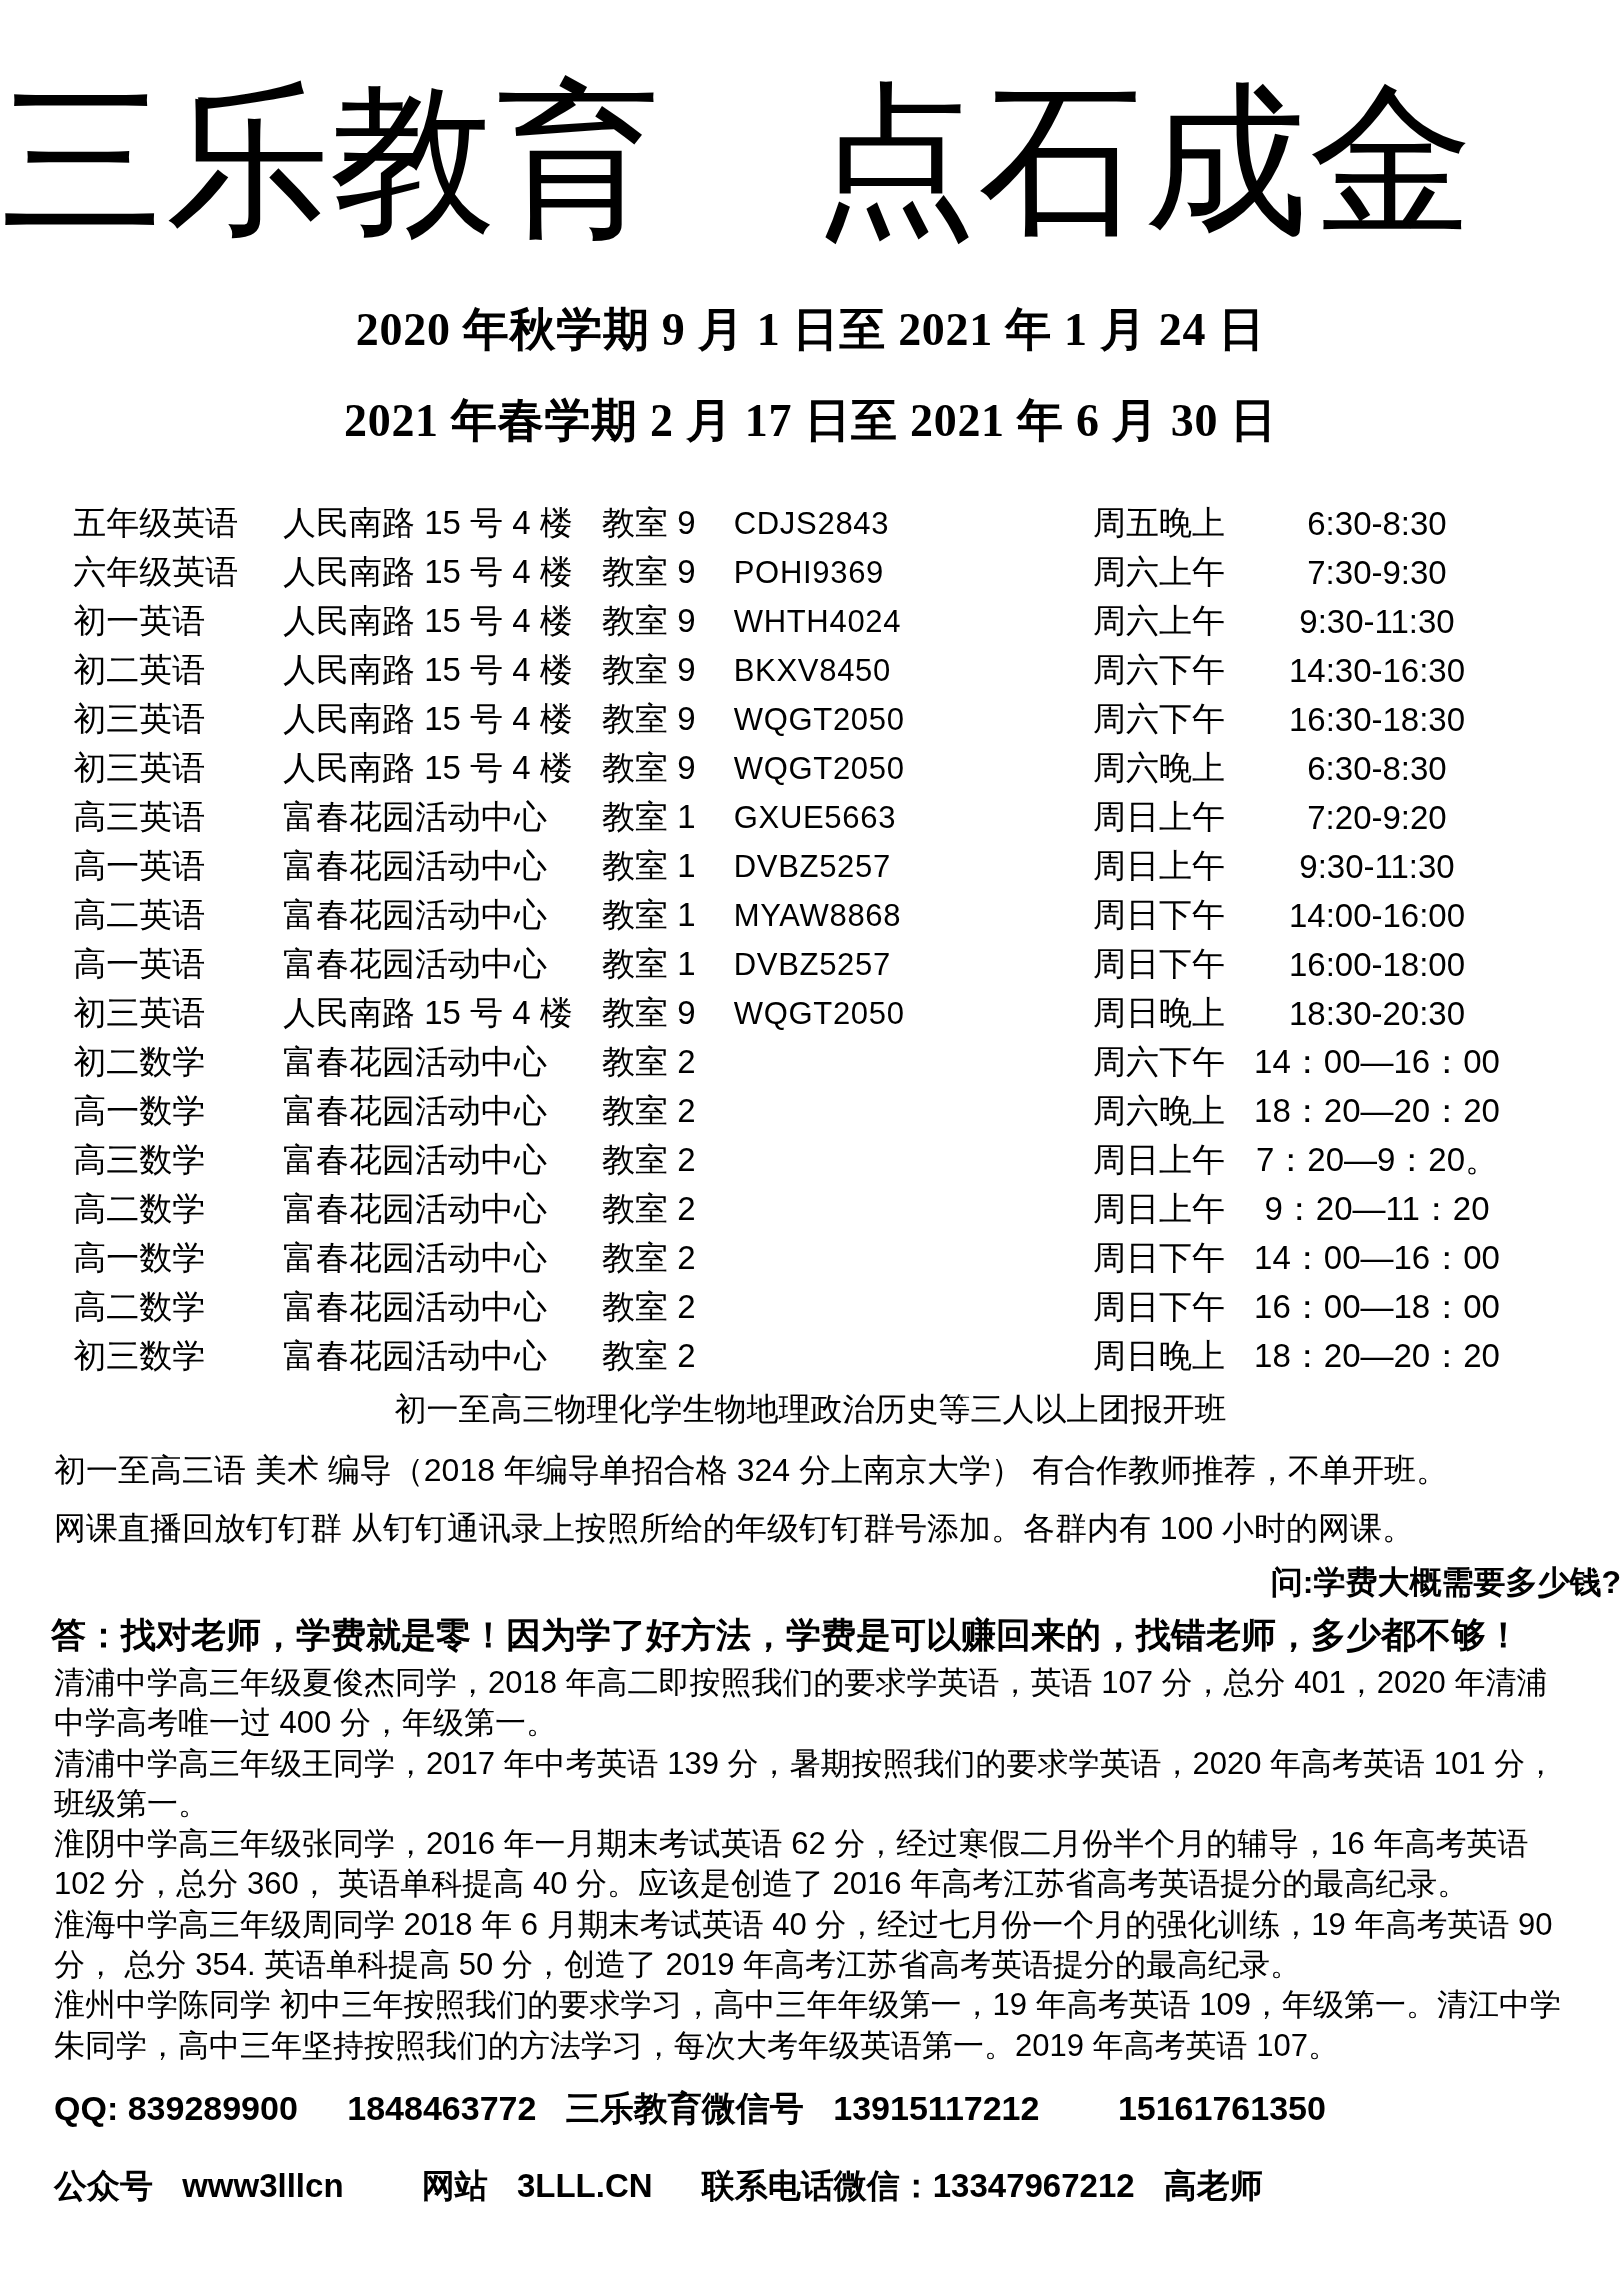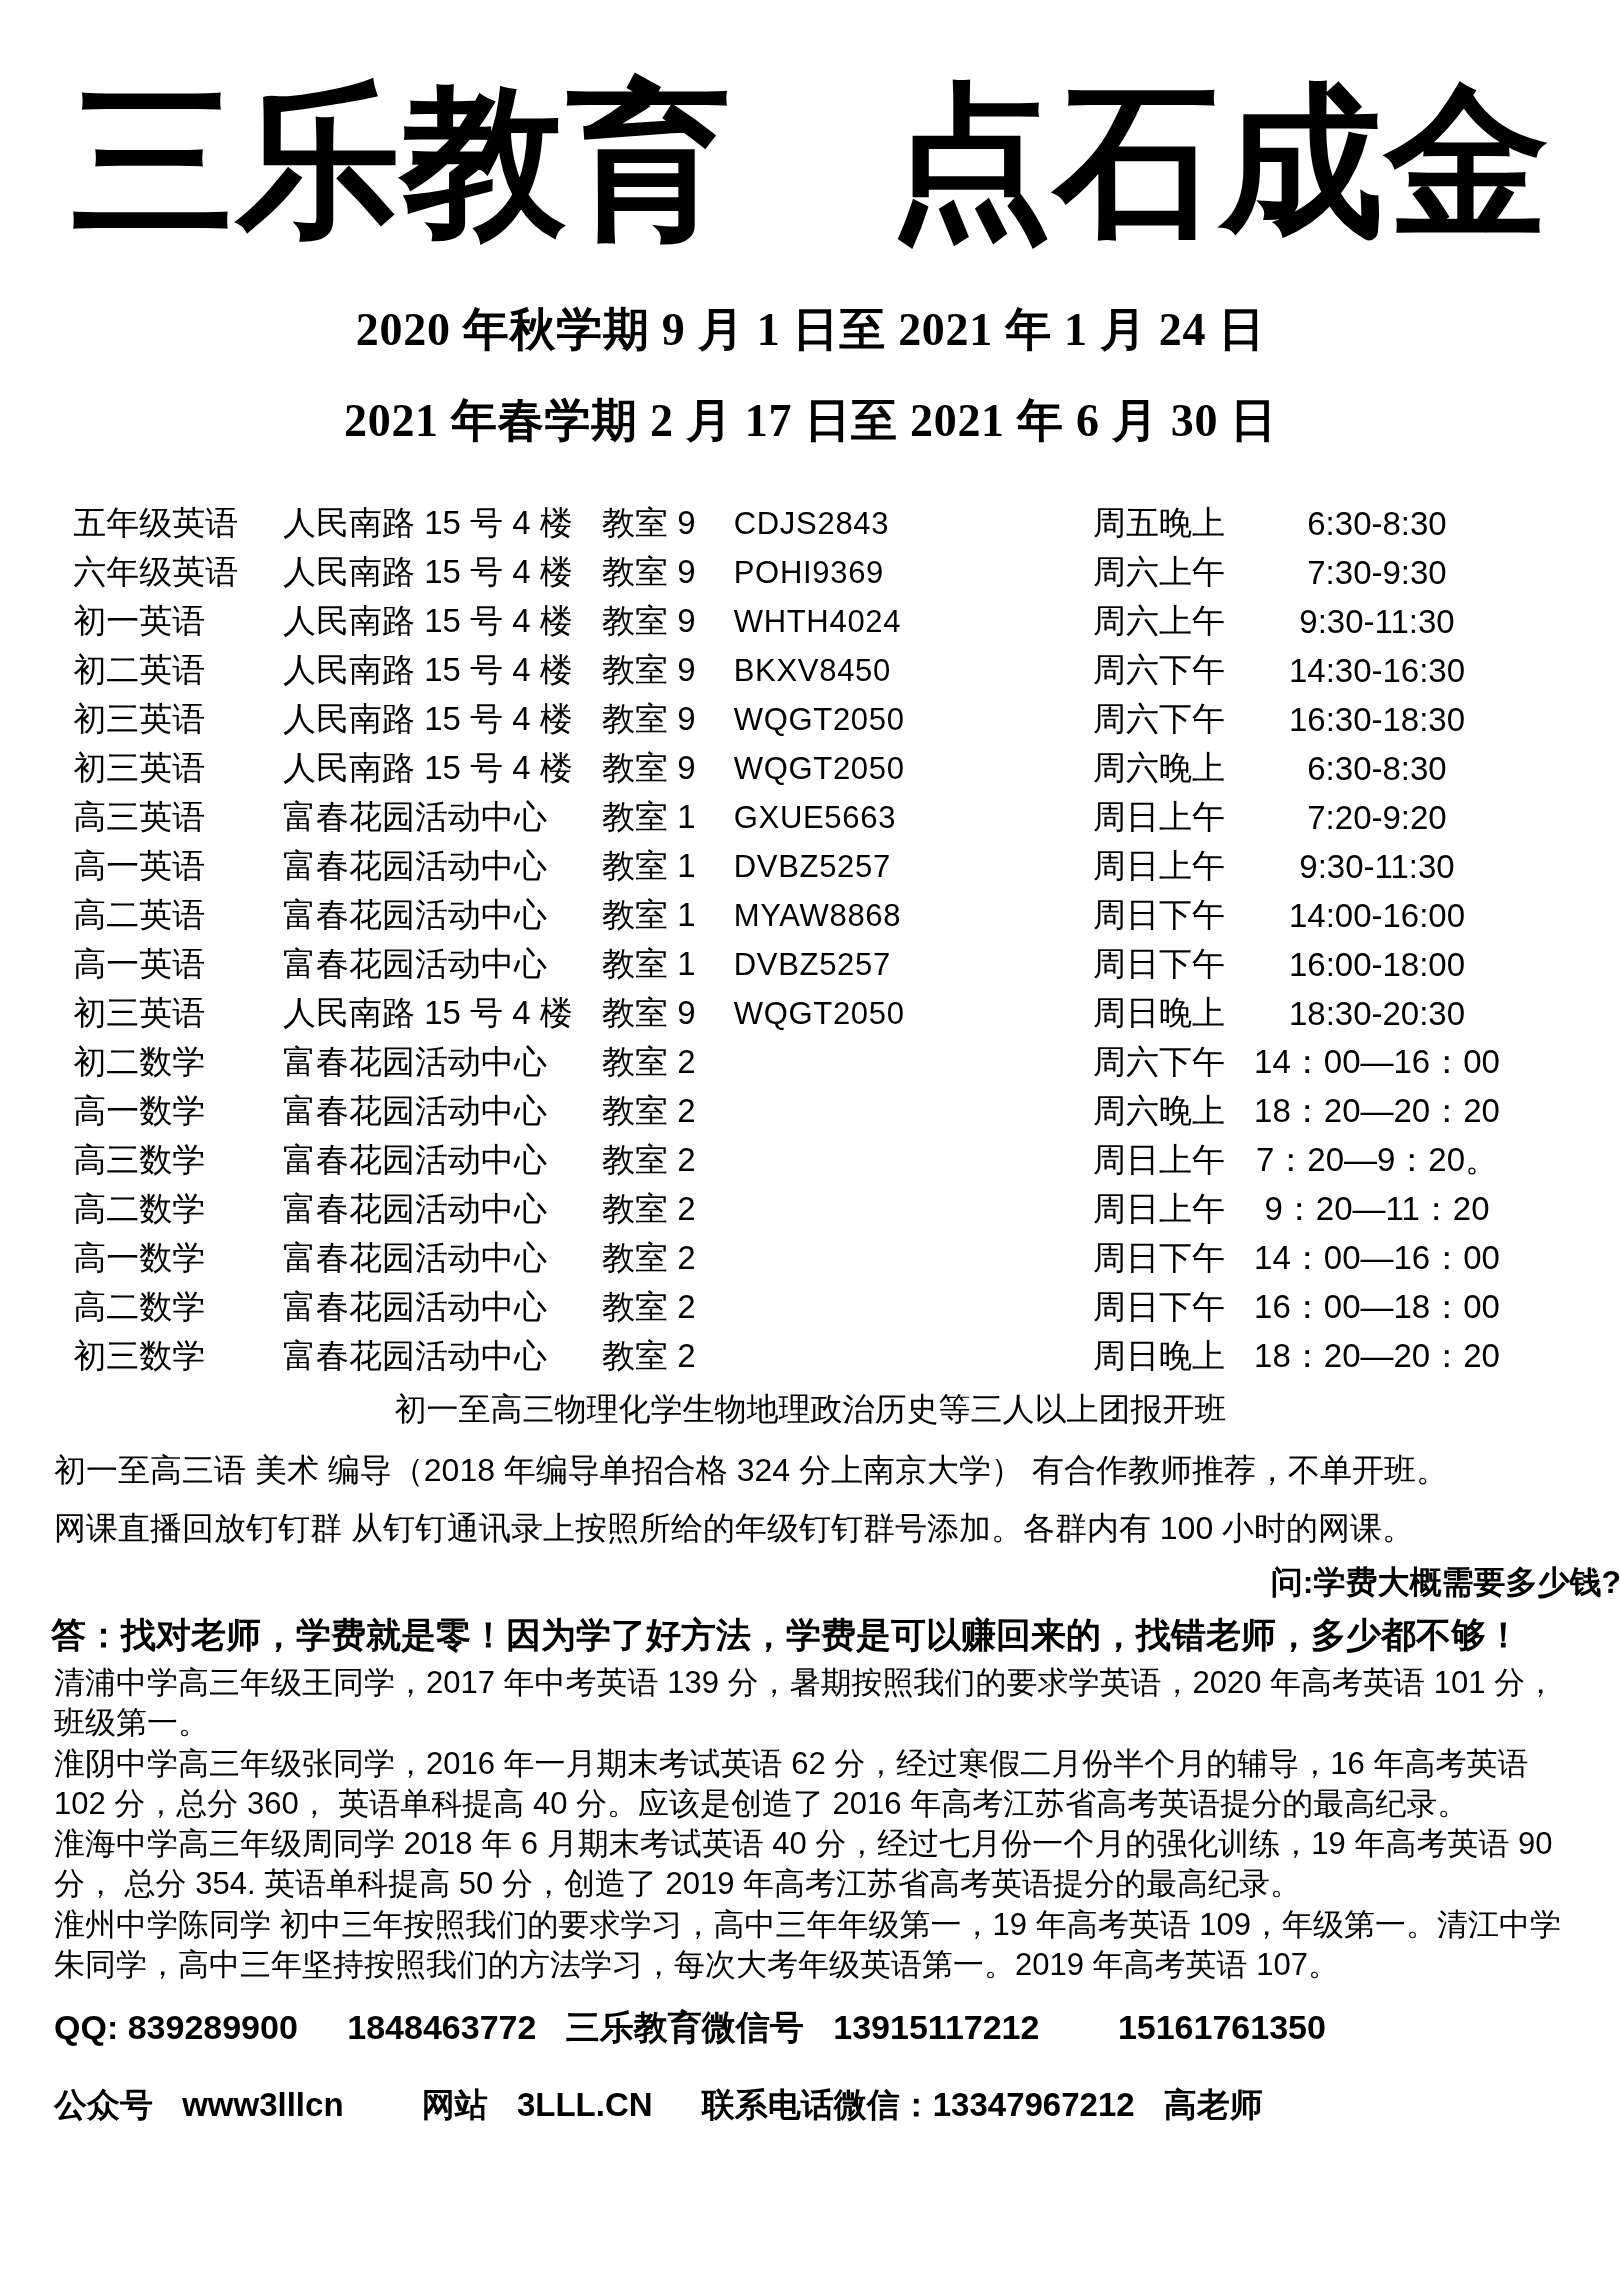--- a/index.html
+++ b/index.html
@@ -6,23 +6,22 @@
   html,body { background:#ffffff; }
   body {
     position:relative;
     width:1621px; height:2295px;
     overflow:hidden;
     color:#000;
     font-family:"Liberation Sans", sans-serif;
   }
   .page-title {
     margin-top:42px;
-    text-align:center;
     font-family:"DejaVu Serif", serif;
-    font-weight:700;
+    font-weight:400;
     font-size:164px;
     line-height:1.45;
     word-spacing:98px;
     letter-spacing:1.4px;
     white-space:nowrap;
   }
   .date-line {
     text-align:center;
     font-weight:700;
     font-size:46px;
@@ -255,20 +254,21 @@
 </div>
 
 <div class="center-note">初一至高三物理化学生物地理政治历史等三人以上团报开班</div>
 <div class="note">初一至高三语 美术 编导（2018 年编导单招合格 324 分上南京大学） 有合作教师推荐，不单开班。</div>
 <div class="note">网课直播回放钉钉群 从钉钉通讯录上按照所给的年级钉钉群号添加。各群内有 100 小时的网课。</div>
 
 <div class="q-line">问:学费大概需要多少钱?</div>
 <div class="a-line">答：找对老师，学费就是零！因为学了好方法，学费是可以赚回来的，找错老师，多少都不够！</div>
 
 <div class="testimonials" id="testimonials">
+    <p>清浦中学高三年级夏俊杰同学，2018 年高二即按照我们的要求学英语，英语 107 分，总分 401，2020 年清浦中学高考唯一过 400 分，年级第一。</p>
     <p>清浦中学高三年级王同学，2017 年中考英语 139 分，暑期按照我们的要求学英语，2020 年高考英语 101 分，班级第一。</p>
     <p>淮阴中学高三年级张同学，2016 年一月期末考试英语 62 分，经过寒假二月份半个月的辅导，16 年高考英语 102 分，总分 360， 英语单科提高 40 分。应该是创造了 2016 年高考江苏省高考英语提分的最高纪录。</p>
     <p>淮海中学高三年级周同学 2018 年 6 月期末考试英语 40 分，经过七月份一个月的强化训练，19 年高考英语 90 分， 总分 354. 英语单科提高 50 分，创造了 2019 年高考江苏省高考英语提分的最高纪录。</p>
     <p>淮州中学陈同学 初中三年按照我们的要求学习，高中三年年级第一，19 年高考英语 109，年级第一。清江中学朱同学，高中三年坚持按照我们的方法学习，每次大考年级英语第一。2019 年高考英语 107。</p>
   </div>
 
 <div class="qq-line">
   <span class="gap-m">QQ: 839289900</span>
   <span class="gap-s">1848463772</span>
   <span class="gap-s">三乐教育微信号</span>

